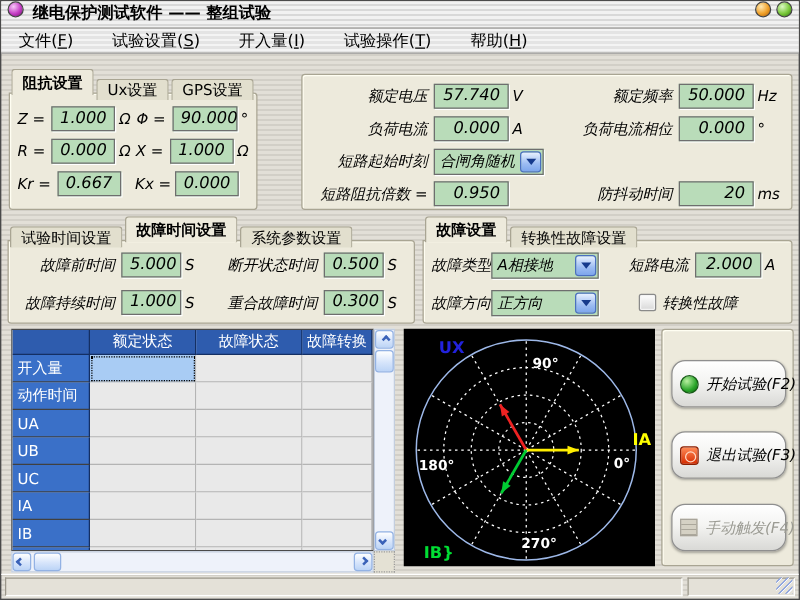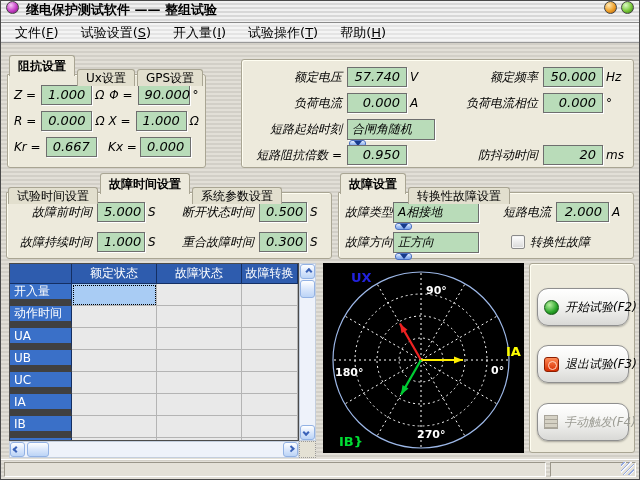--- a/index.html
+++ b/index.html
@@ -19,52 +19,52 @@
   .ball{ width:13px; height:13px; border-radius:50%; border:1px solid #444; flex:none; }
   .ball.magenta{ background:radial-gradient(circle at 35% 30%,#f8c8f8,#c43cc4 55%,#70146e); }
   .ball.orange { background:radial-gradient(circle at 35% 30%,#ffe9b4,#f0a028 55%,#a85a0e); }
   .ball.green  { background:radial-gradient(circle at 35% 30%,#dcf8c4,#78c838 55%,#2f6e12); }
   .title{ font-size:13px; font-weight:bold; color:#000; margin-left:7px; flex:1;
           white-space:nowrap; overflow:hidden; }
   .tbbtns{ display:flex; gap:4px; }
   
   .menubar{
     position:absolute; left:0; top:22px; right:0; height:20px;
-    display:flex; align-items:center; padding-left:4px; gap:2px;
+    display:flex; align-items:center; padding-left:4px; gap:11px;
     background: repeating-linear-gradient(180deg,#f4f4f4 0 2px,#e4e4e4 2px 4px);
     border-bottom:1px solid #999;
   }
   .menuitem{ font-size:13px; color:#000; padding:1px 10px; cursor:default; }
   
   .panel,.tabbody{
     background:#edeadc; border:1px solid #a9a593; border-radius:3px;
     box-shadow: inset 1px 1px 0 #fffef2;
     font-style: italic;
   }
   .tabwrap{ position:absolute; }
   .tabbar{ position:relative; height:20px; display:flex; padding-left:2px; z-index:2; }
   .tab{
     font-size:12px; color:#000; background:#e2dfce;
     border:1px solid #a9a593; border-bottom:none; border-radius:3px 3px 0 0;
-    padding:0 8px; margin-right:2px; margin-top:14px; height:17px; line-height:16px;
+    padding:0 8px; margin-right:2px; margin-top:8px; height:17px; line-height:16px;
   }
   .tab.active{ background:#edeadc; font-weight:bold; margin-top:0; height:21px; line-height:20px; }
   .tabbody{ position:absolute; left:0; right:0; top:19px; bottom:0; border-radius:0 3px 3px 3px; }
   
   .row{ display:flex; align-items:center; height:22px; margin:4px 6px 3px 6px; }
   .lbl{ font-size:12px; color:#000; text-align:right; padding-right:5px; white-space:nowrap; }
   .field{
     display:inline-block; height:20px; line-height:18px; font-size:13px;
     background:#b9dcb9; border:1px solid #6e6e6e;
     box-shadow:1px 1px 0 #fff; text-align:right; padding:0 6px; color:#000;
   }
   .unit{ font-size:12px; padding-left:3px; white-space:nowrap; }
   .combo{
     display:flex; align-items:stretch; height:21px; background:#b9dcb9;
-    border:1px solid #6e6e6e; box-shadow:1px 1px 0 #fff;flex-direction:column;
+    border:1px solid #6e6e6e; box-shadow:1px 1px 0 #fff;
   }
   .combo .ctext{ flex:1; font-size:12px; line-height:19px; padding-left:4px; color:#000; white-space:nowrap; }
   .cbtn{
     width:17px; margin:1px; border-radius:3px; border:1px solid #4a6fc0;
     background:linear-gradient(180deg,#e8f1ff,#9cbcf2 60%,#7da6ec);
     display:flex; align-items:center; justify-content:center;
   }
   .tri{ width:0; height:0; border-left:4px solid transparent; border-right:4px solid transparent;
         border-top:5px solid #163a8c; }
   .checkbox{
@@ -76,21 +76,21 @@
          overflow:hidden; border:1px solid #44engine4a4a; border:1px solid #4a4a4a; background:#e9e9e9; }
   .g-head{ display:flex; height:20px; }
   .g-corner{ width:62px; flex:none; background:#2e5cae; border-right:1px solid #142f63; border-bottom:1px solid #142f63;}
   .g-hcell{ width:85px; flex:none; background:#2e5cae; color:#fff; font-size:12px;
             display:flex; align-items:center; justify-content:center;
             border-right:1px solid #142f63; border-bottom:1px solid #142f63; }
   .g-hcell:last-child{ flex:1; }
   .g-row{ display:flex; height:22px; }
   .g-rlabel{ width:62px; flex:none; background:#3a70c8; color:#fff; font-size:12px;
              display:flex; align-items:center; padding-left:4px;
-             border-right:1px solid #142f63; border-bottom:7px solid #404040; }
+             border-right:1px solid #142f63; border-bottom:1px solid #404040; }
   .g-cell{ width:85px; flex:none; background:#e9e9e9;
            border-right:1px solid #b4b4b4; border-bottom:1px solid #b4b4b4; }
   .g-cell:last-child{ flex:1; }
   .g-cell.selected{ background:#a9ccf4; outline:1px dotted #000; outline-offset:-2px; }
   
   .sb{ position:absolute; background:#eef2fa; border:1px solid #c3cede; }
   .vsb{ left:298px; top:262px; width:17px; height:178px; }
   .hsb{ left:8px; top:440px; width:290px; height:17px; display:flex; align-items:center; }
   .sbtn{
     width:15px; height:15px; flex:none; border-radius:3px; border:1px solid #93b2e4;

